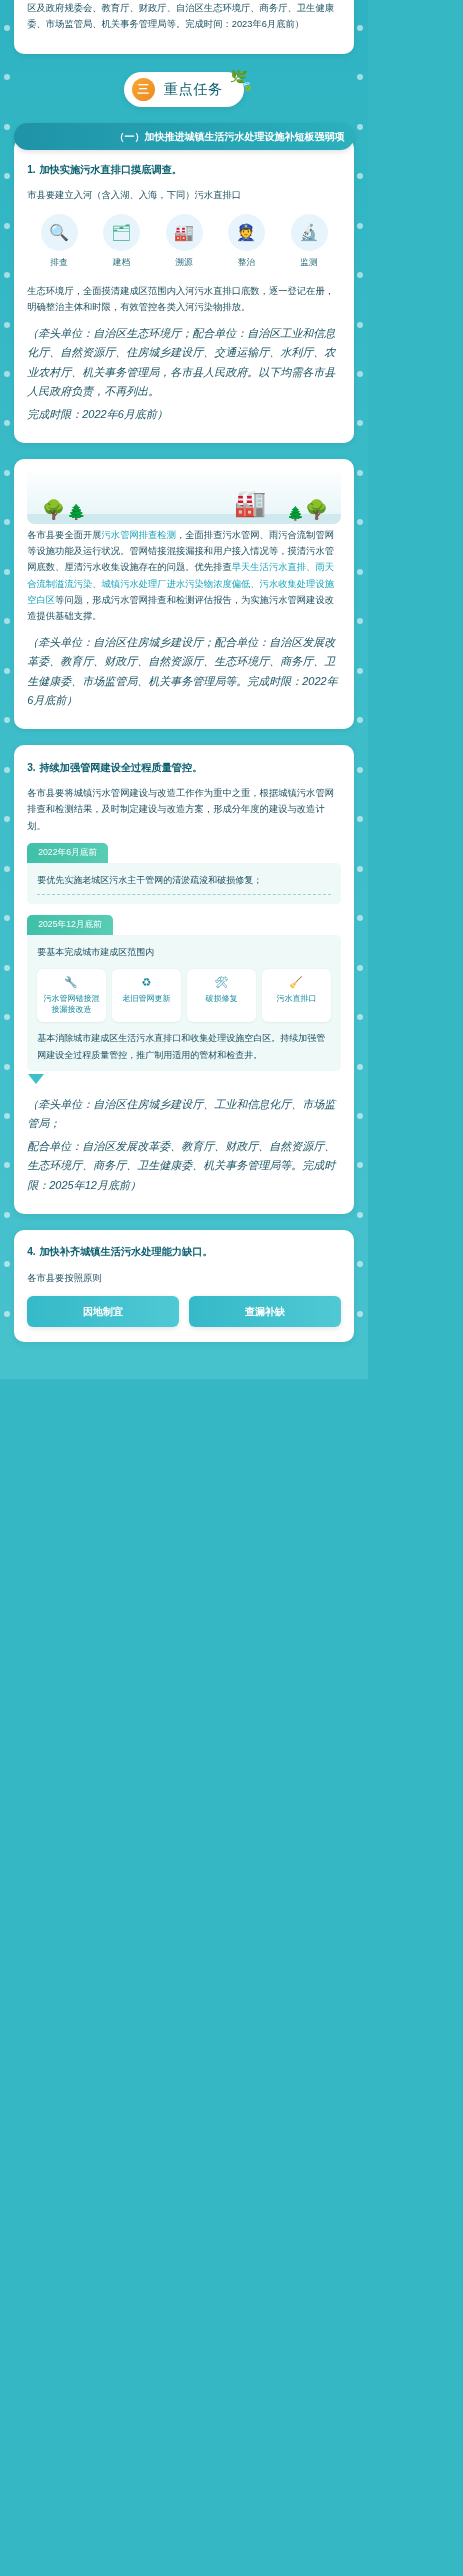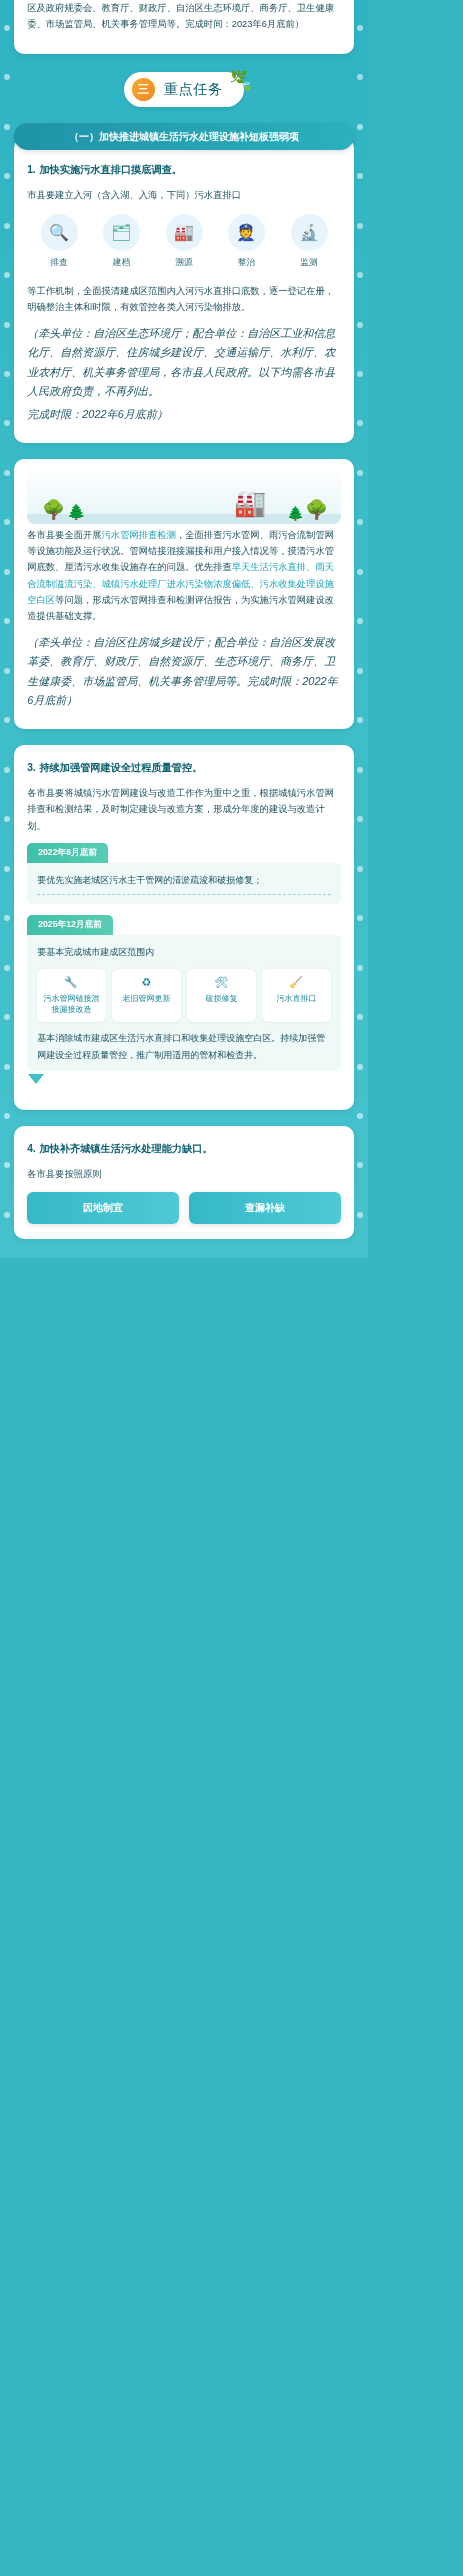--- a/index.html
+++ b/index.html
@@ -7,21 +7,21 @@
   body {
     width: 464px;
     background: #35b7c4;
     font-family: "Liberation Sans", sans-serif;
     color: #1b4f5e;
   }
   .page {
     width: 368px;
     position: relative;
     background: linear-gradient(180deg,#2fb3c2 0%, #3bbcc8 40%, #46c2cd 100%);
-    padding-bottom: 3px;
+    padding-bottom: 21px;
     overflow: hidden;
   }
   
   .card {
     margin: 0 13.6px 16px 13.6px;
     background: #ffffff;
     border-radius: 10px;
     padding: 12.4px 13.6px 15px 13.6px;
     box-shadow: 0 1.9px 6.2px rgba(0,0,0,0.07);
   }
@@ -70,21 +70,21 @@
   }
   .leaf2 { position:absolute; right:115px; top:7.4px; z-index:1; font-size:10px; color:#78c36a; transform: rotate(-20deg); }
 
   
   .sub-pill {
     margin: 0 13.6px 0 13.6px;
     background: linear-gradient(90deg,#1f93a8,#2bb0bd);
     color:#fff;
     font-size: 10px;
     font-weight: bold;
-    text-align:center;
+    text-align:right;
     border-radius: 13.6px;
     padding: 6.8px 10px;
     box-shadow: 0 1.9px 5px rgba(0,0,0,0.12);
     position: relative;
     z-index: 3;
   }
   .pill-card {
     margin: -12.4px 13.6px 16px 13.6px;
     background:#fff;
     border-radius: 10px;
@@ -145,21 +145,21 @@
   .illus .tree { position:absolute; bottom:3.7px; font-size:18.6px; }
   .illus .factory { position:absolute; bottom:5px; right: 74px; font-size:26px; color:#6aa9bb;}
   .illus .ground { position:absolute; bottom:0; left:0; right:0; height:10px; background:#cfe9ee; }
 
   
   .tl { margin-top: 3.7px; }
   .tl-group { margin-bottom: 11px; }
   .tl-tag {
     display:inline-block;
     background: linear-gradient(90deg,#3fc0a8,#59ccb4);
-    color:#fff; font-size: 8.7px; font-weight:bold;
+    color:#fff; font-size: 8.7px; font-weight:normal;
     padding: 4.3px 11px;
     border-radius: 5px 5px 0 0;
   }
   .tl-body {
     background:#eef9f8;
     border-radius: 0 5px 5px 5px;
     padding: 8.7px 10px;
     font-size: 9px;
     line-height: 1.8;
   }
@@ -326,21 +326,21 @@
       <div class="icon-item">
         <div class="icon-circle ic4">👮</div>
         <div class="icon-label">整治</div>
       </div>
       <div class="icon-item">
         <div class="icon-circle ic5">🔬</div>
         <div class="icon-label">监测</div>
       </div>
     </div>
 
-    <p>等工作机制，全面摸清建成区范围内入河污水直排口底数，逐一登记在册，明确整治主体和时限，有效管控各类入河污染物排放。</p>
+    <p>生态环境厅，全面摸清建成区范围内入河污水直排口底数，逐一登记在册，明确整治主体和时限，有效管控各类入河污染物排放。</p>
     <div class="note">
       <p>（牵头单位：自治区生态环境厅；配合单位：自治区工业和信息化厅、自然资源厅、住房城乡建设厅、交通运输厅、水利厅、农业农村厅、机关事务管理局，各市县人民政府。以下均需各市县人民政府负责，不再列出。</p>
       <p>完成时限：2022年6月底前）</p>
     </div>
   </div>
 
   <div class="card">
     <div class="illus">
       <div class="ground"></div>
       <span class="tree" style="left:15px">🌳</span>
@@ -398,20 +398,24 @@
               <span class="ti">🧹</span>
               <span>污水直排口</span>
             </div>
           </div>
           <div>基本消除城市建成区生活污水直排口和收集处理设施空白区。持续加强管网建设全过程质量管控，推广制用适用的管材和检查井。</div>
         </div>
         <div class="arrow-down"></div>
       </div>
     </div>
 
+    <div class="note">
+      <p>（牵头单位：自治区住房城乡建设厅、工业和信息化厅、市场监管局；</p>
+      <p>配合单位：自治区发展改革委、教育厅、财政厅、自然资源厅、生态环境厅、商务厅、卫生健康委、机关事务管理局等。完成时限：2025年12月底前）</p>
+    </div>
   </div>
 
   <div class="card">
     <div class="num-head">
       <span class="n">4.</span><span>加快补齐城镇生活污水处理能力缺口。</span>
     </div>
     <p>各市县要按照原则</p>
     <div class="btn-row">
       <button class="big-btn">因地制宜</button>
       <button class="big-btn">查漏补缺</button>

